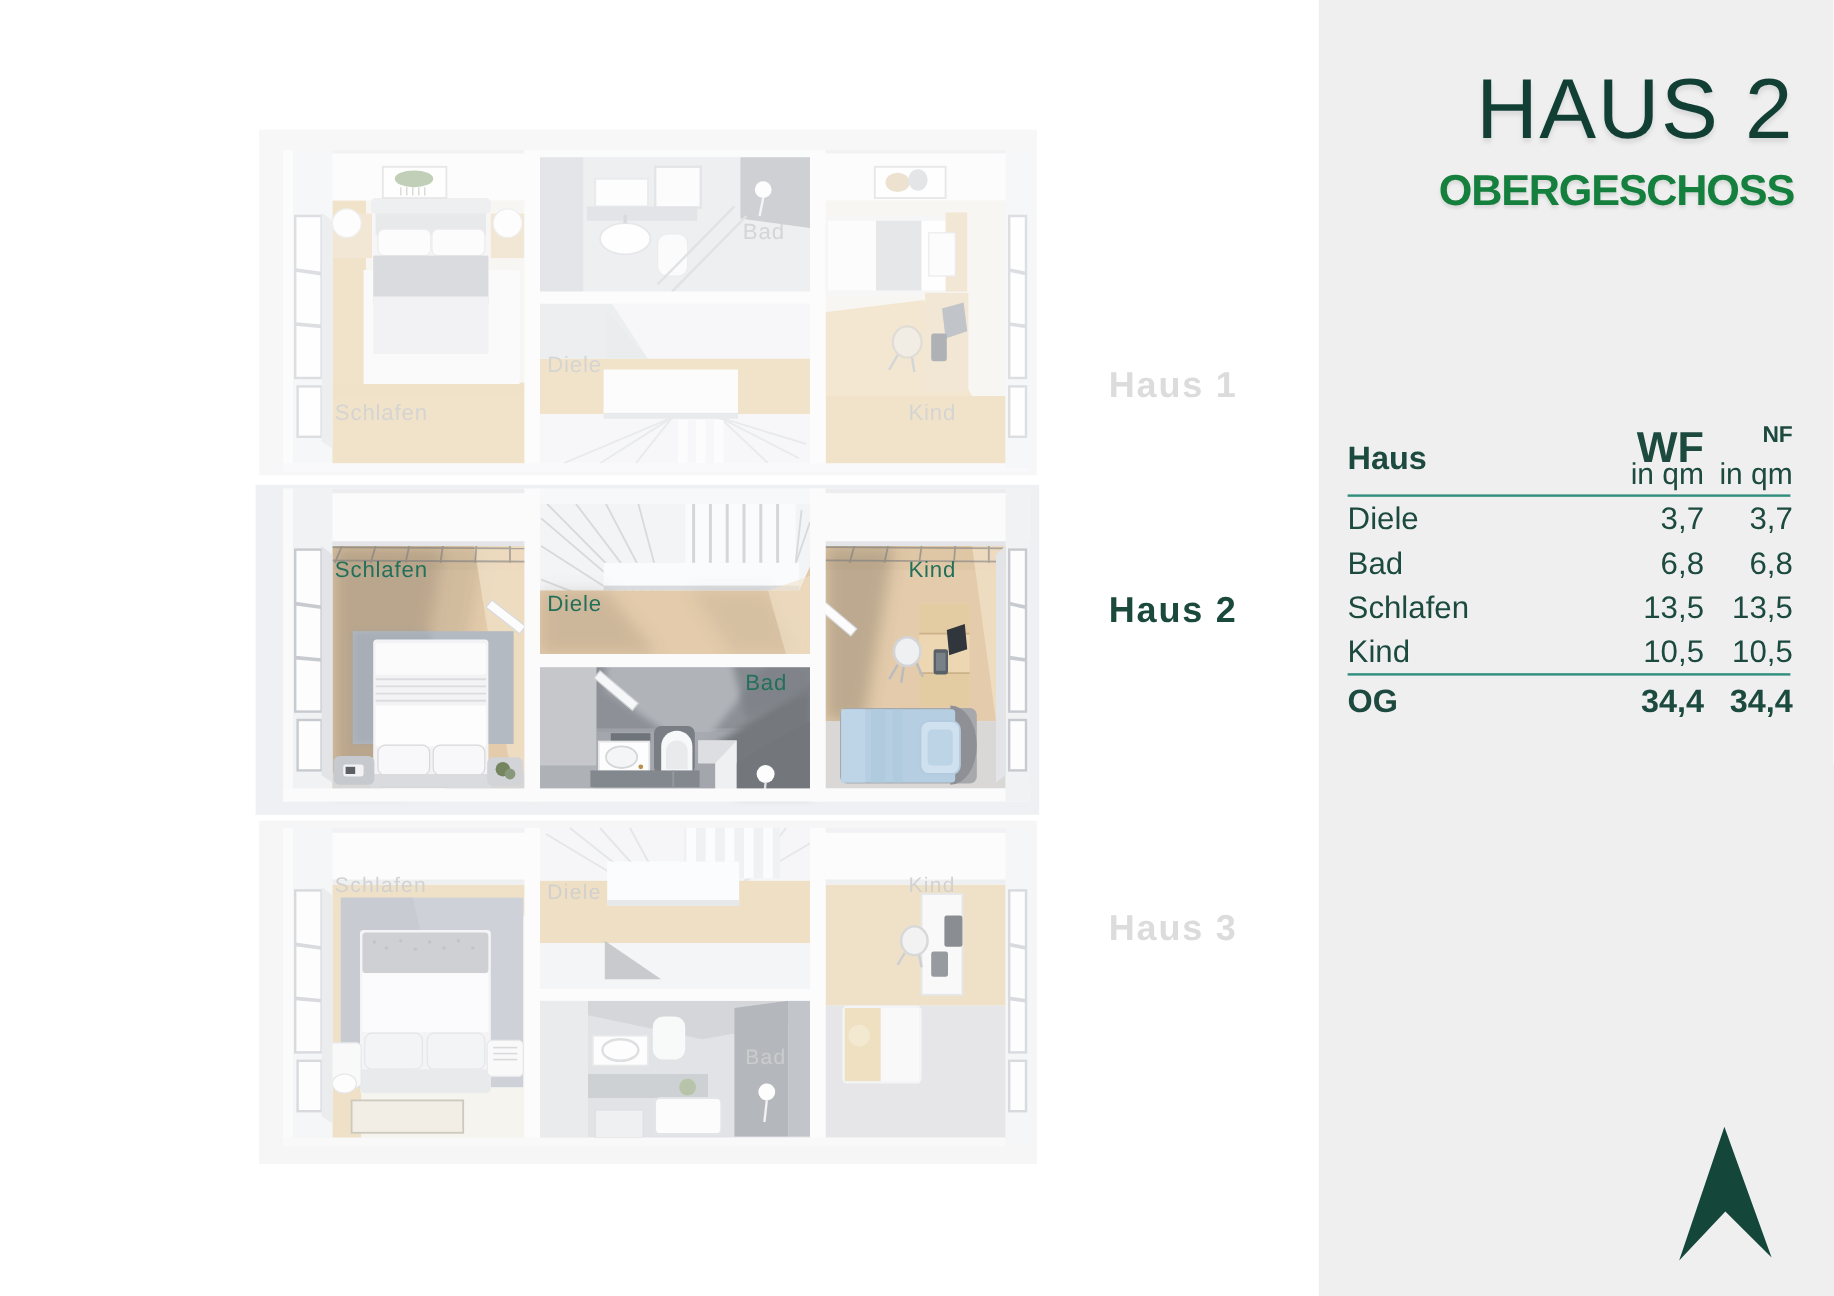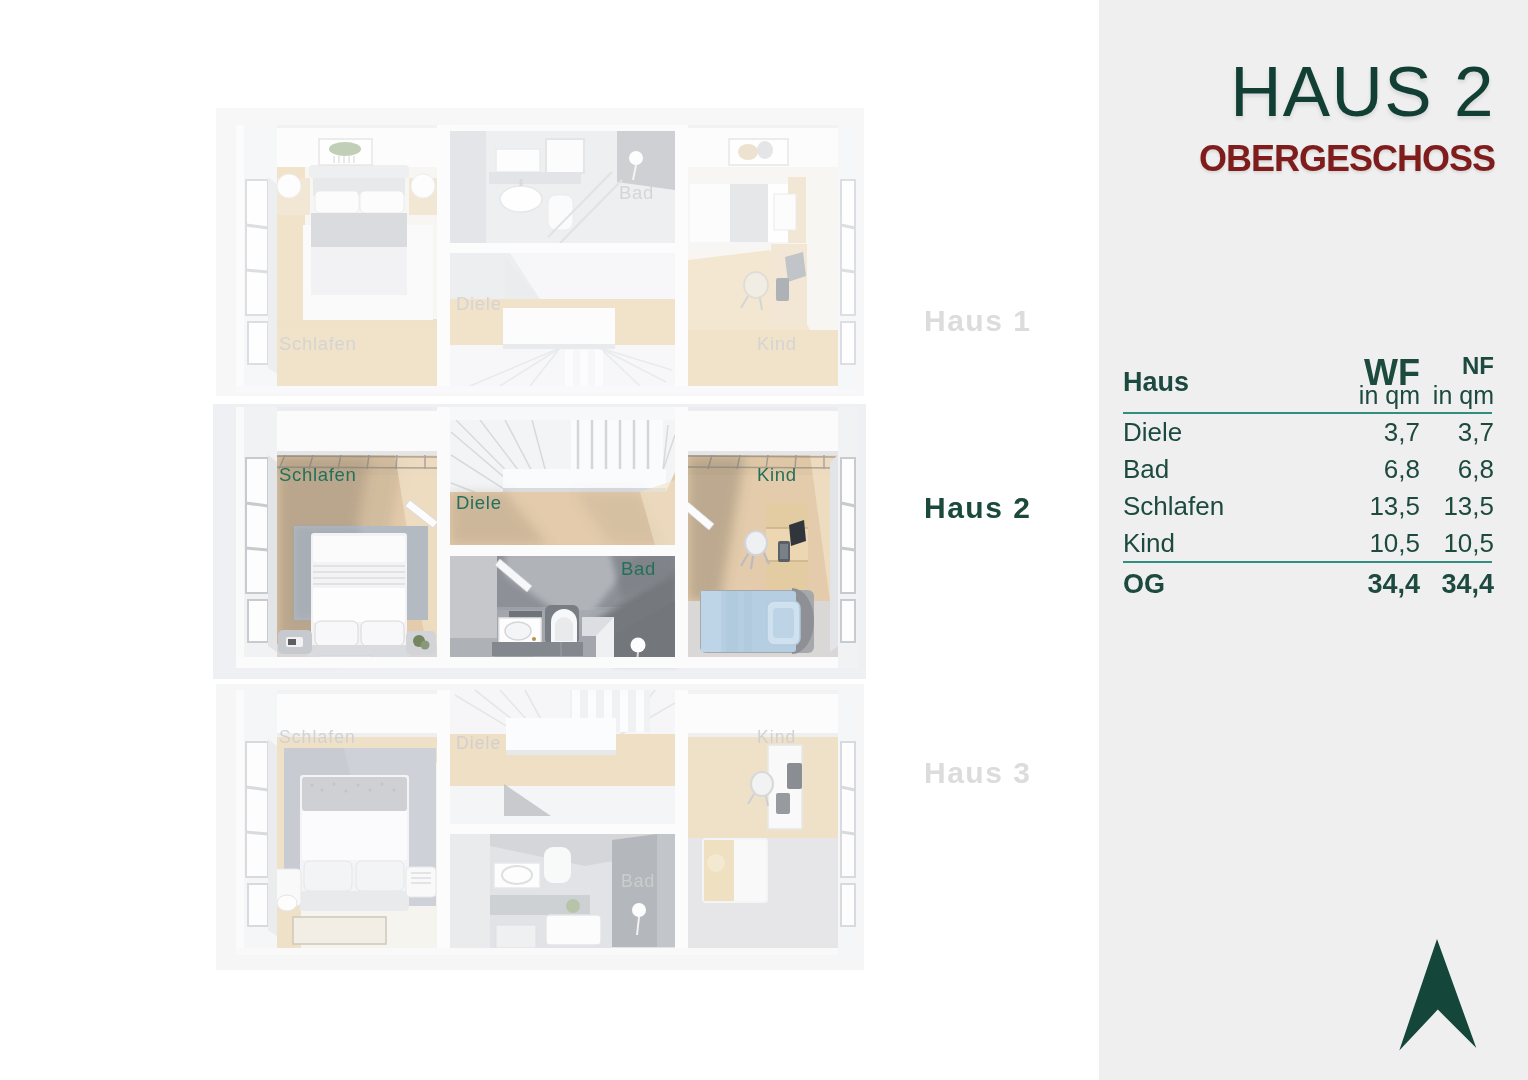--- a/index.html
+++ b/index.html
@@ -599,27 +599,27 @@
 <text x="924" y="518" font-family="Liberation Sans, sans-serif" font-size="30" font-weight="700" letter-spacing="1.5" fill="#1b4a3d">Haus 2</text>
 
 <text x="924" y="783" font-family="Liberation Sans, sans-serif" font-size="30" font-weight="700" letter-spacing="1.5" fill="#dcdcdc">Haus 3</text>
 
 </svg>
 
 <div class="abs" style="left:1099px;top:0;width:429px;height:1080px;background:#efeff0;"></div>
 
 <div class="abs" style="left:1101px;top:56px;width:394px;text-align:right;font-size:71px;line-height:1;letter-spacing:1.4px;color:#123f34;text-shadow:0 3px 4px rgba(0,0,0,0.10);">HAUS 2</div>
 
-<div class="abs" style="left:1101px;top:141px;width:394px;text-align:right;font-size:36px;line-height:1;letter-spacing:-1px;font-weight:700;color:#7f1d1d;text-shadow:0 2px 3px rgba(0,0,0,0.10);">OBERGESCHOSS</div>
+<div class="abs" style="left:1101px;top:141px;width:394px;text-align:right;font-size:36px;line-height:1;letter-spacing:-1px;font-weight:700;color:#15803d;text-shadow:0 2px 3px rgba(0,0,0,0.10);">OBERGESCHOSS</div>
 
 <div class="abs grn" style="left:1123px;top:367px;font-size:27px;font-weight:700;">Haus</div>
 
 <div class="abs grn" style="left:1308px;top:352px;width:112px;text-align:right;font-size:36px;font-weight:700;">WF</div>
 
-<div class="abs grn" style="left:1392px;top:352px;width:102px;text-align:right;font-size:24px;font-weight:700;">NF</div>
+<div class="abs grn" style="left:1392px;top:352px;width:102px;text-align:right;font-size:19px;font-weight:700;">NF</div>
 
 <div class="abs grn" style="left:1308px;top:381px;width:112px;text-align:right;font-size:25px;">in qm</div>
 
 <div class="abs grn" style="left:1392px;top:381px;width:102px;text-align:right;font-size:25px;">in qm</div>
 
 <div class="abs" style="left:1123px;top:412px;width:369px;height:2px;background:#2f8e7e;"></div>
 
 <div class="abs grn" style="left:1123px;top:417px;font-size:26px;">Diele</div>
 <div class="abs grn" style="left:1308px;top:417px;width:112px;text-align:right;font-size:26px;">3,7</div>
 <div class="abs grn" style="left:1392px;top:417px;width:102px;text-align:right;font-size:26px;">3,7</div>

